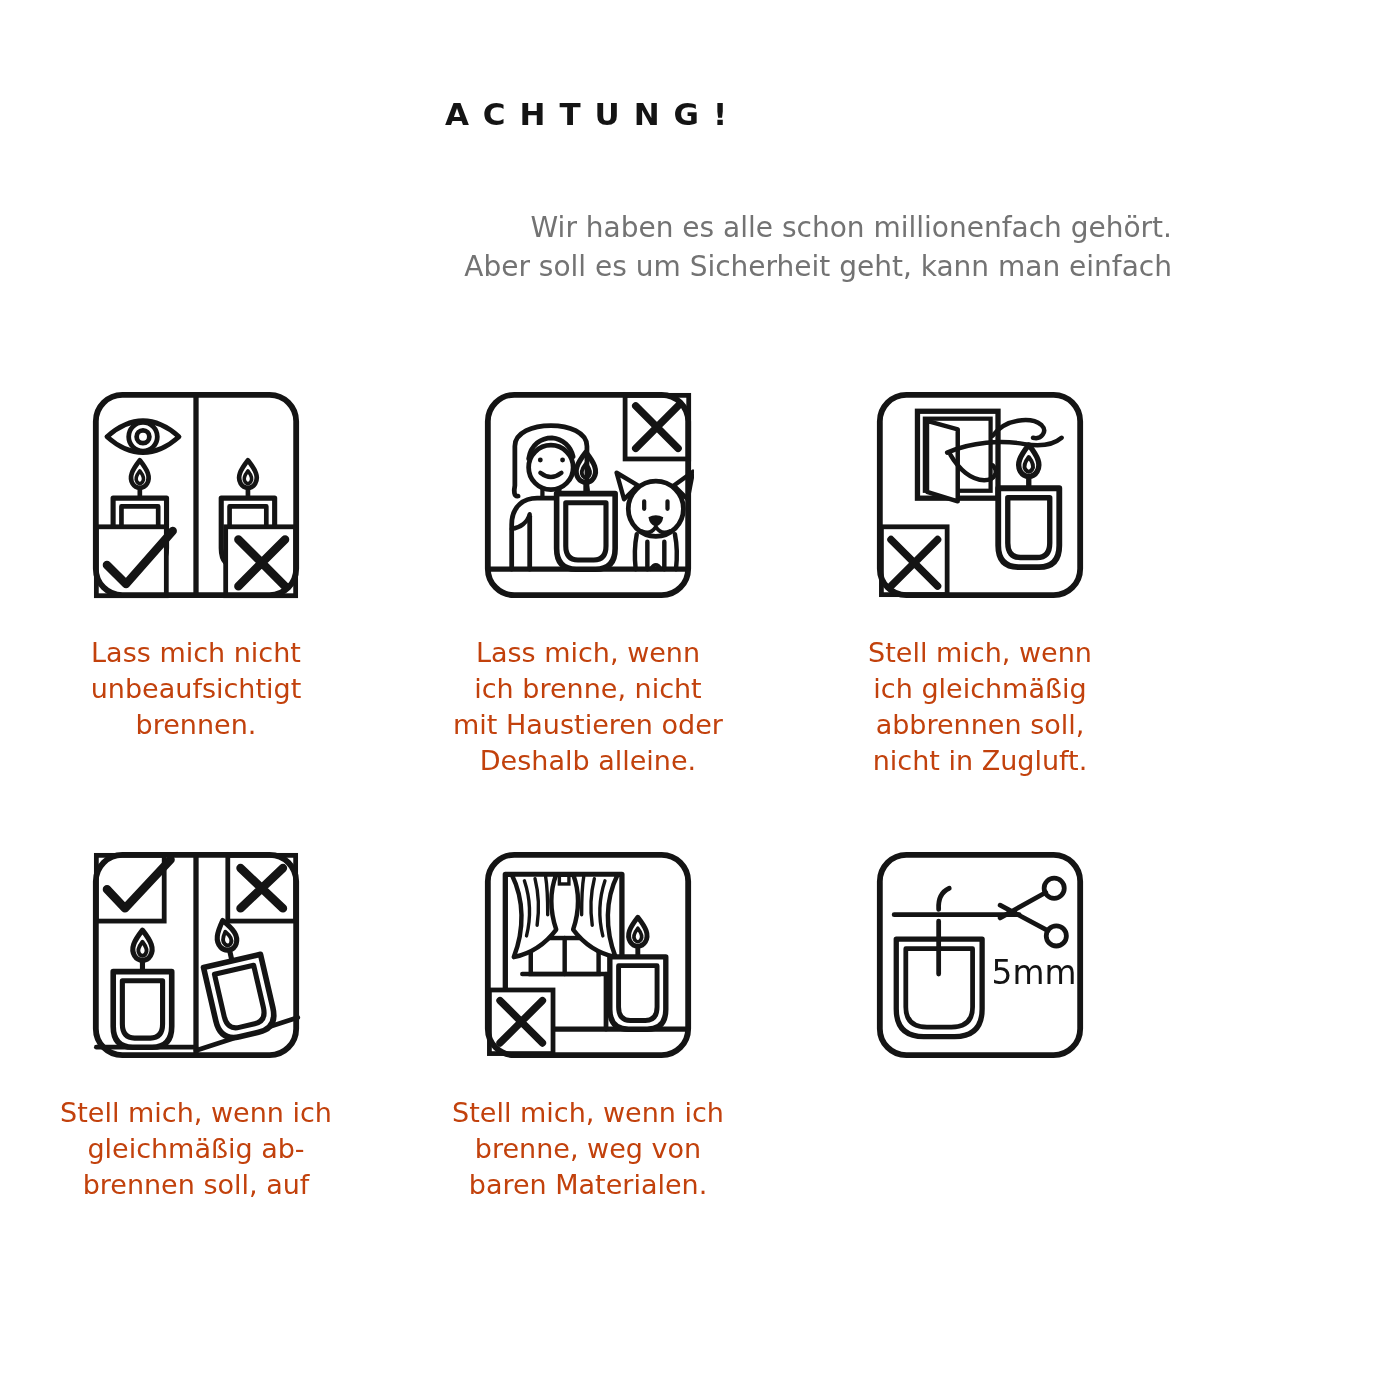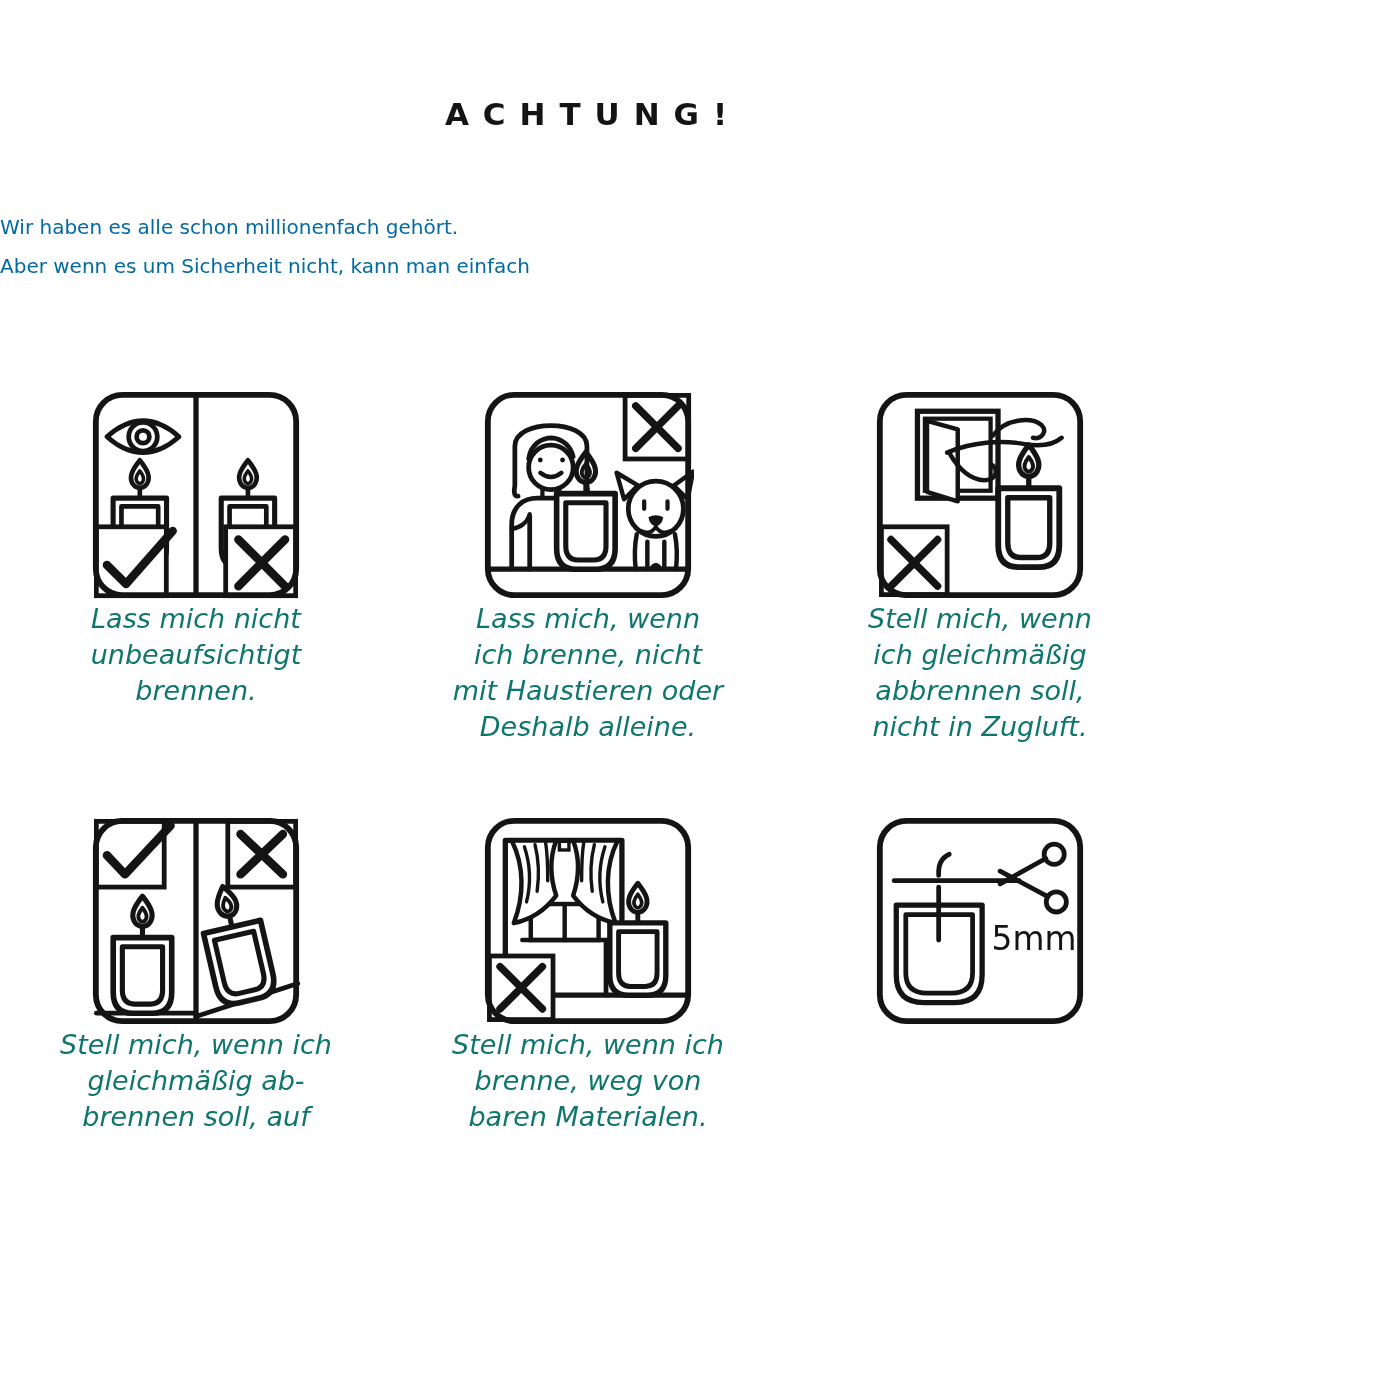--- a/index.html
+++ b/index.html
@@ -17,65 +17,65 @@
     margin:0;
     text-align:center;
     font-size:31px;
     font-weight:700;
     letter-spacing:0.45em;
     padding-left:0.45em; 
     color:#141414;
   }
   .intro{
     margin-top:76px;
-    text-align:left;
-    font-size:20px;
+    text-align:right;
+    font-size:28px;
     line-height:39px;
-    color:#0369a1;
+    color:#737373;
   }
   .grid{
     margin:103px auto 0 auto;
     width:1176px;
     display:grid;
     grid-template-columns:repeat(3,392px);
     row-gap:70px;
     justify-content:center;
   }
   .card{
     margin:0;
     display:flex;
     flex-direction:column;
     align-items:center;
   }
   .pict{width:212px;height:212px;}
   .pict svg{display:block;width:212px;height:212px;}
   .caption{
+    margin-top:34px;
     text-align:center;
     font-size:27px;
     line-height:36px;
-    color:#0f766e;
-    font-style:italic;
+    color:#c2410c;
   }
   svg *{vector-effect:none;}
   .mm-label{
     font-family:"DejaVu Sans","Liberation Sans",sans-serif;
     font-size:31px;
     fill:#141414;
   }
 </style>
 </head>
 <body>
 
 <div class="sheet">
 
   <h1 class="title">ACHTUNG!</h1>
 
   <div class="intro">
     <div>Wir haben es alle schon millionenfach gehört.</div>
-    <div>Aber wenn es um Sicherheit nicht, kann man einfach</div>
+    <div>Aber soll es um Sicherheit geht, kann man einfach</div>
   </div>
 
   <svg width="0" height="0" style="position:absolute" aria-hidden="true">
     <defs>
       <g id="candle" stroke="#141414" fill="none" stroke-linecap="round" stroke-linejoin="round">
         <path d="M32 2 C39 11 42 17 38.5 23 C35.5 28 28.5 28 25.5 23 C22 17 25 11 32 2 Z" stroke-width="4.2"></path>
         <path d="M32 11.5 C35.5 16 36.5 19 34.5 21.5 C33 23.5 31 23.5 29.5 21.5 C27.5 19 28.5 16 32 11.5 Z" stroke-width="3.2"></path>
         <path d="M32 27 L32 37" stroke-width="4.2"></path>
         <path d="M8 36 H56 V81 Q56 98 40 98 H24 Q8 98 8 81 Z" fill="#ffffff" stroke-width="4.6"></path>
         <path d="M15.5 43.5 H48.5 V79 Q48.5 90.5 38.5 90.5 H25.5 Q15.5 90.5 15.5 79 Z" stroke-width="4.2"></path>

